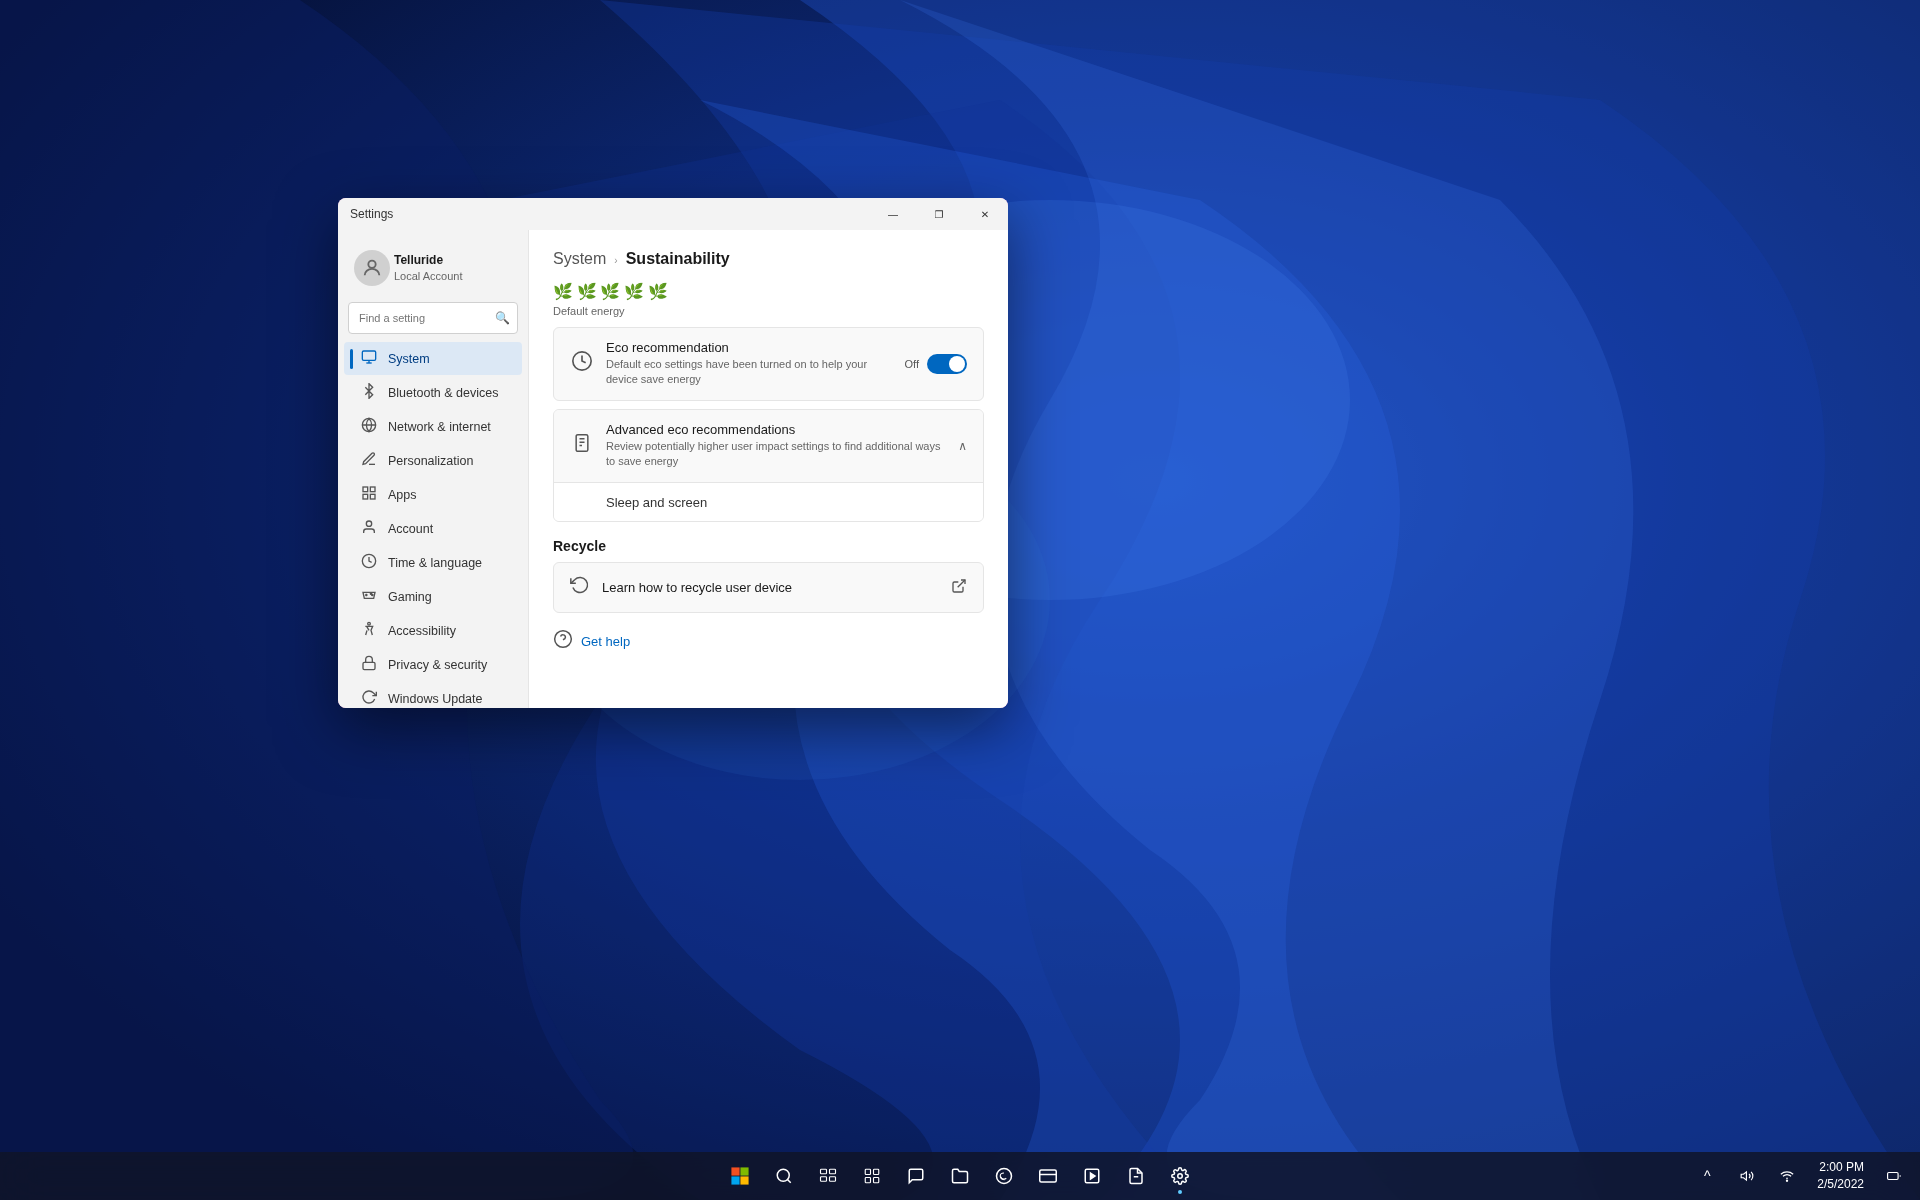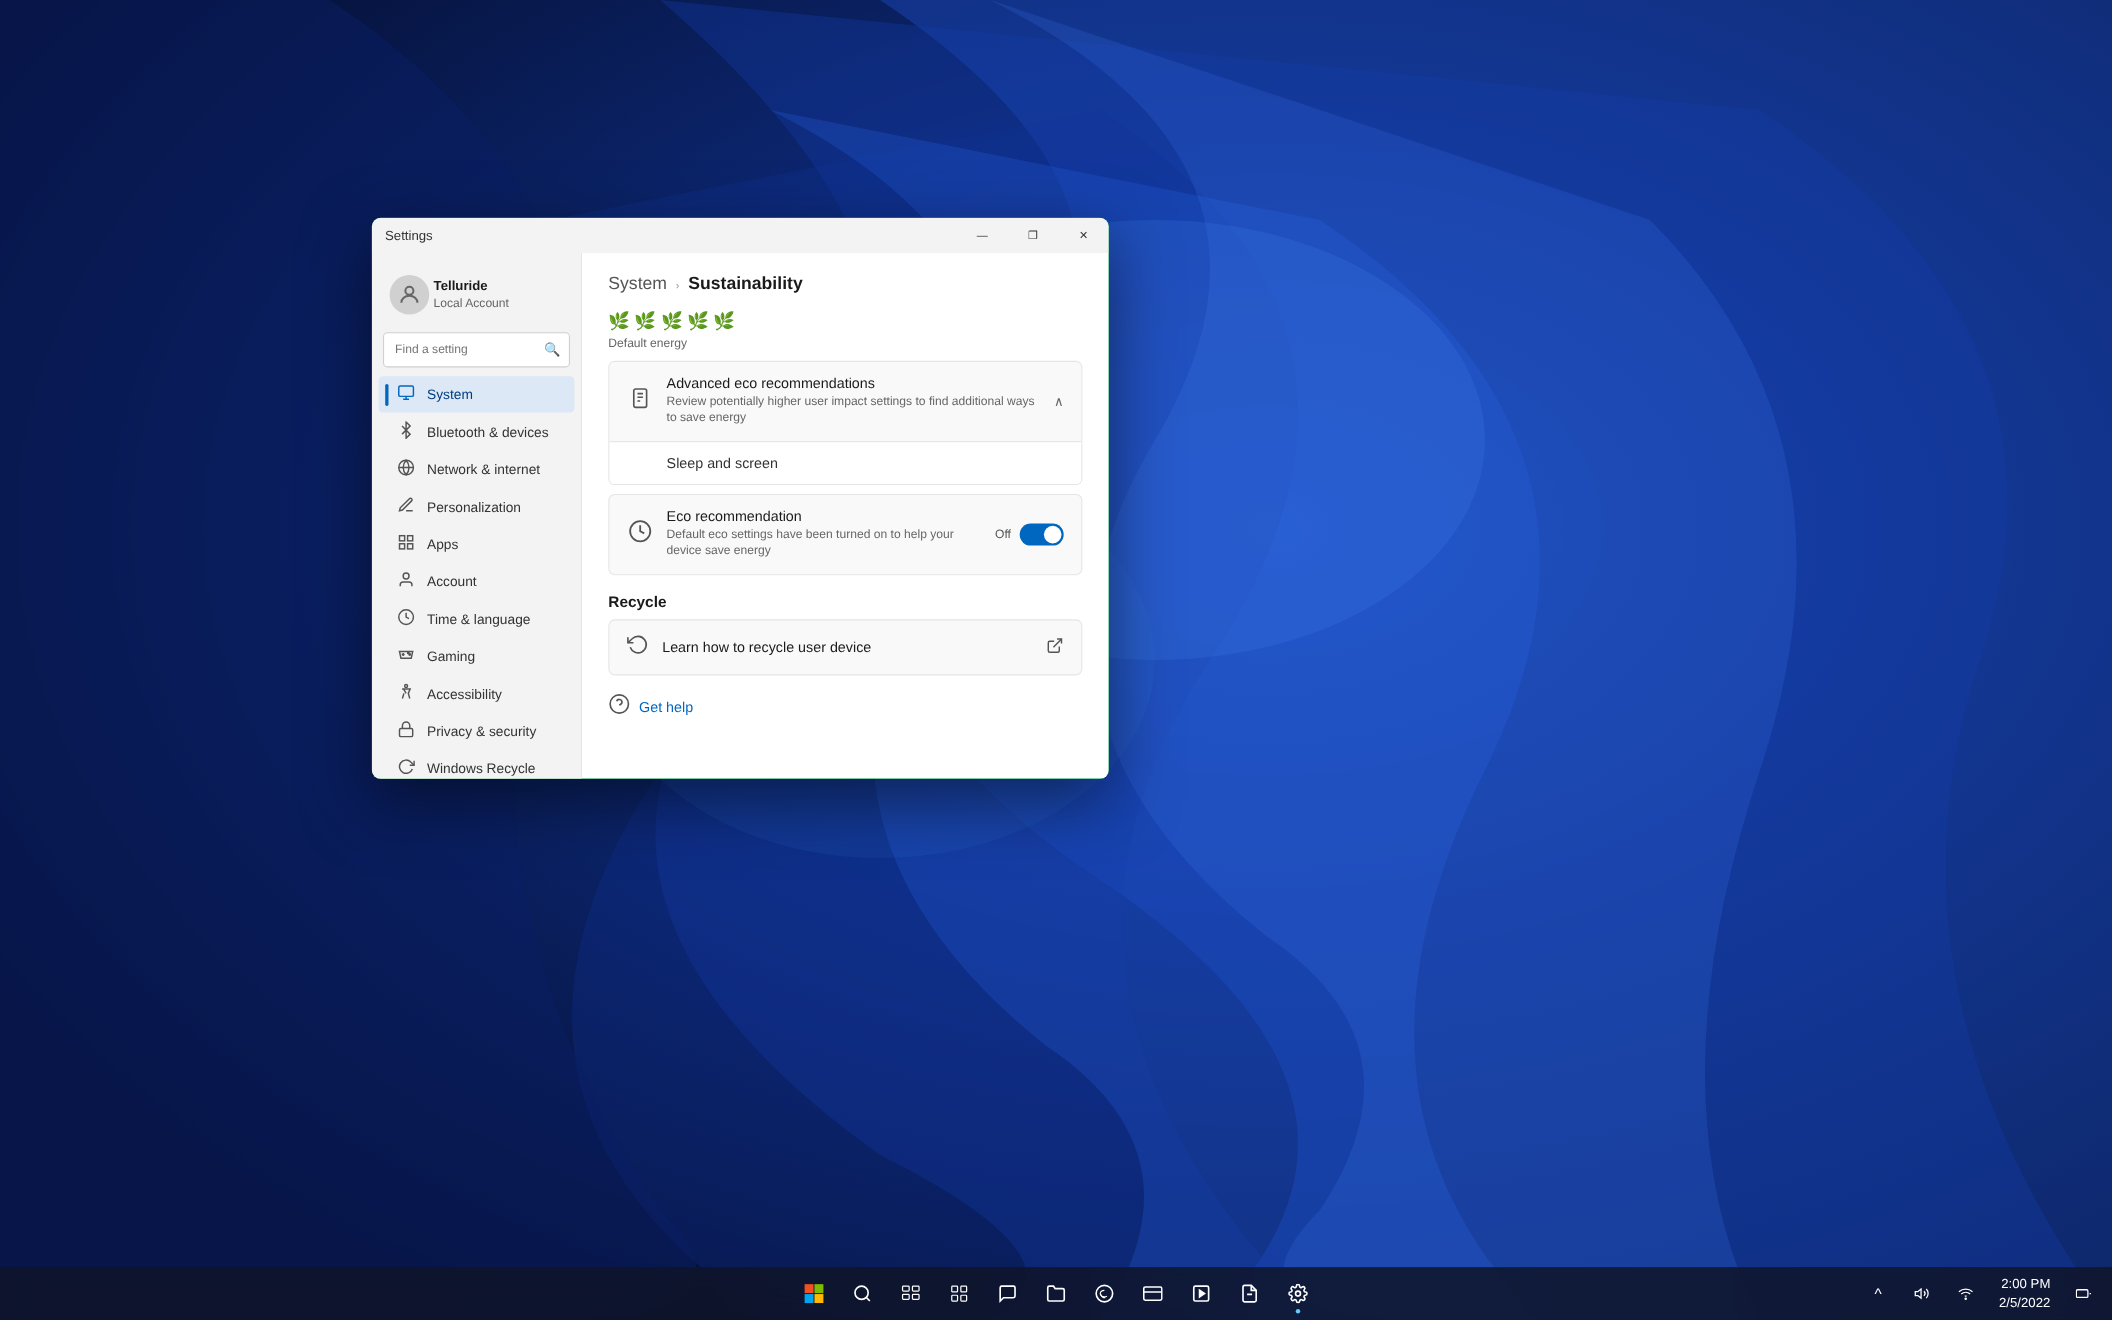--- a/index.html
+++ b/index.html
@@ -110,21 +110,21 @@
       line-height: 1.4;
     }
 
     
     .settings-window {
       position: absolute;
       top: 198px;
       left: 338px;
       width: 670px;
       height: 510px;
-      background: #22c55e;
+      background: #f9a8d4;
       border-radius: 8px;
       box-shadow: 0 20px 60px rgba(0,0,0,0.5);
       display: flex;
       flex-direction: column;
       overflow: hidden;
       z-index: 50;
     }
 
     
     .title-bar {
@@ -689,40 +689,59 @@
         <span>Privacy &amp; security</span>
       </div>
 
       <div class="nav-item">
         <span class="nav-icon">
           <svg width="16" height="16" viewBox="0 0 24 24" fill="none" stroke="#555" stroke-width="2">
             <polyline points="23 4 23 10 17 10"></polyline>
             <path d="M20.49 15a9 9 0 11-2.12-9.36L23 10"></path>
           </svg>
         </span>
-        <span>Windows Recycle</span>
+        <span>Windows Update</span>
       </div>
     </div>
 
     <div class="main-content">
 
       <div class="breadcrumb-row">
         <span class="breadcrumb-parent">System</span>
         <span class="breadcrumb-sep">›</span>
         <span class="breadcrumb-current">Sustainability</span>
       </div>
 
       <div class="leaf-icons">
         <span class="leaf-icon">🌿</span>
         <span class="leaf-icon">🌿</span>
         <span class="leaf-icon">🌿</span>
         <span class="leaf-icon">🌿</span>
         <span class="leaf-icon">🌿</span>
       </div>
       <div class="section-label">Default energy</div>
+
+      <div class="settings-card">
+        <div class="card-row">
+          <div class="card-row-icon">
+            <svg width="22" height="22" viewBox="0 0 24 24" fill="none" stroke="#555" stroke-width="1.8">
+              <path d="M12 2a10 10 0 100 20A10 10 0 0012 2z"></path>
+              <path d="M12 6v6l4 2"></path>
+            </svg>
+          </div>
+          <div class="card-row-text">
+            <div class="card-row-title">Eco recommendation</div>
+            <div class="card-row-desc">Default eco settings have been turned on to help your device save energy</div>
+          </div>
+          <div class="card-row-control">
+            <span class="toggle-label">Off</span>
+            <div class="toggle"></div>
+          </div>
+        </div>
+      </div>
 
       <div class="settings-card">
         <div class="expandable-header">
           <div class="expandable-icon">
             <svg width="20" height="20" viewBox="0 0 24 24" fill="none" stroke="#555" stroke-width="1.8">
               <rect x="5" y="2" width="14" height="20" rx="2"></rect>
               <line x1="9" y1="7" x2="15" y2="7"></line>
               <line x1="9" y1="11" x2="15" y2="11"></line>
               <line x1="9" y1="15" x2="12" y2="15"></line>
             </svg>
@@ -731,39 +750,20 @@
             <div class="expandable-title">Advanced eco recommendations</div>
             <div class="expandable-desc">Review potentially higher user impact settings to find additional ways to save energy</div>
           </div>
           <div class="chevron">∧</div>
         </div>
         <div class="expandable-content">
           <span class="sub-link">Sleep and screen</span>
         </div>
       </div>
 
-      <div class="settings-card">
-        <div class="card-row">
-          <div class="card-row-icon">
-            <svg width="22" height="22" viewBox="0 0 24 24" fill="none" stroke="#555" stroke-width="1.8">
-              <path d="M12 2a10 10 0 100 20A10 10 0 0012 2z"></path>
-              <path d="M12 6v6l4 2"></path>
-            </svg>
-          </div>
-          <div class="card-row-text">
-            <div class="card-row-title">Eco recommendation</div>
-            <div class="card-row-desc">Default eco settings have been turned on to help your device save energy</div>
-          </div>
-          <div class="card-row-control">
-            <span class="toggle-label">Off</span>
-            <div class="toggle"></div>
-          </div>
-        </div>
-      </div>
-
       <div class="section-title">Recycle</div>
 
       <div class="recycle-row">
         <div class="recycle-icon">
           <svg width="20" height="20" viewBox="0 0 24 24" fill="none" stroke="#555" stroke-width="1.8">
             <polyline points="1 4 1 10 7 10"></polyline>
             <path d="M3.51 15a9 9 0 102.13-9.36L1 10"></path>
           </svg>
         </div>
         <span class="recycle-text">Learn how to recycle user device</span>

